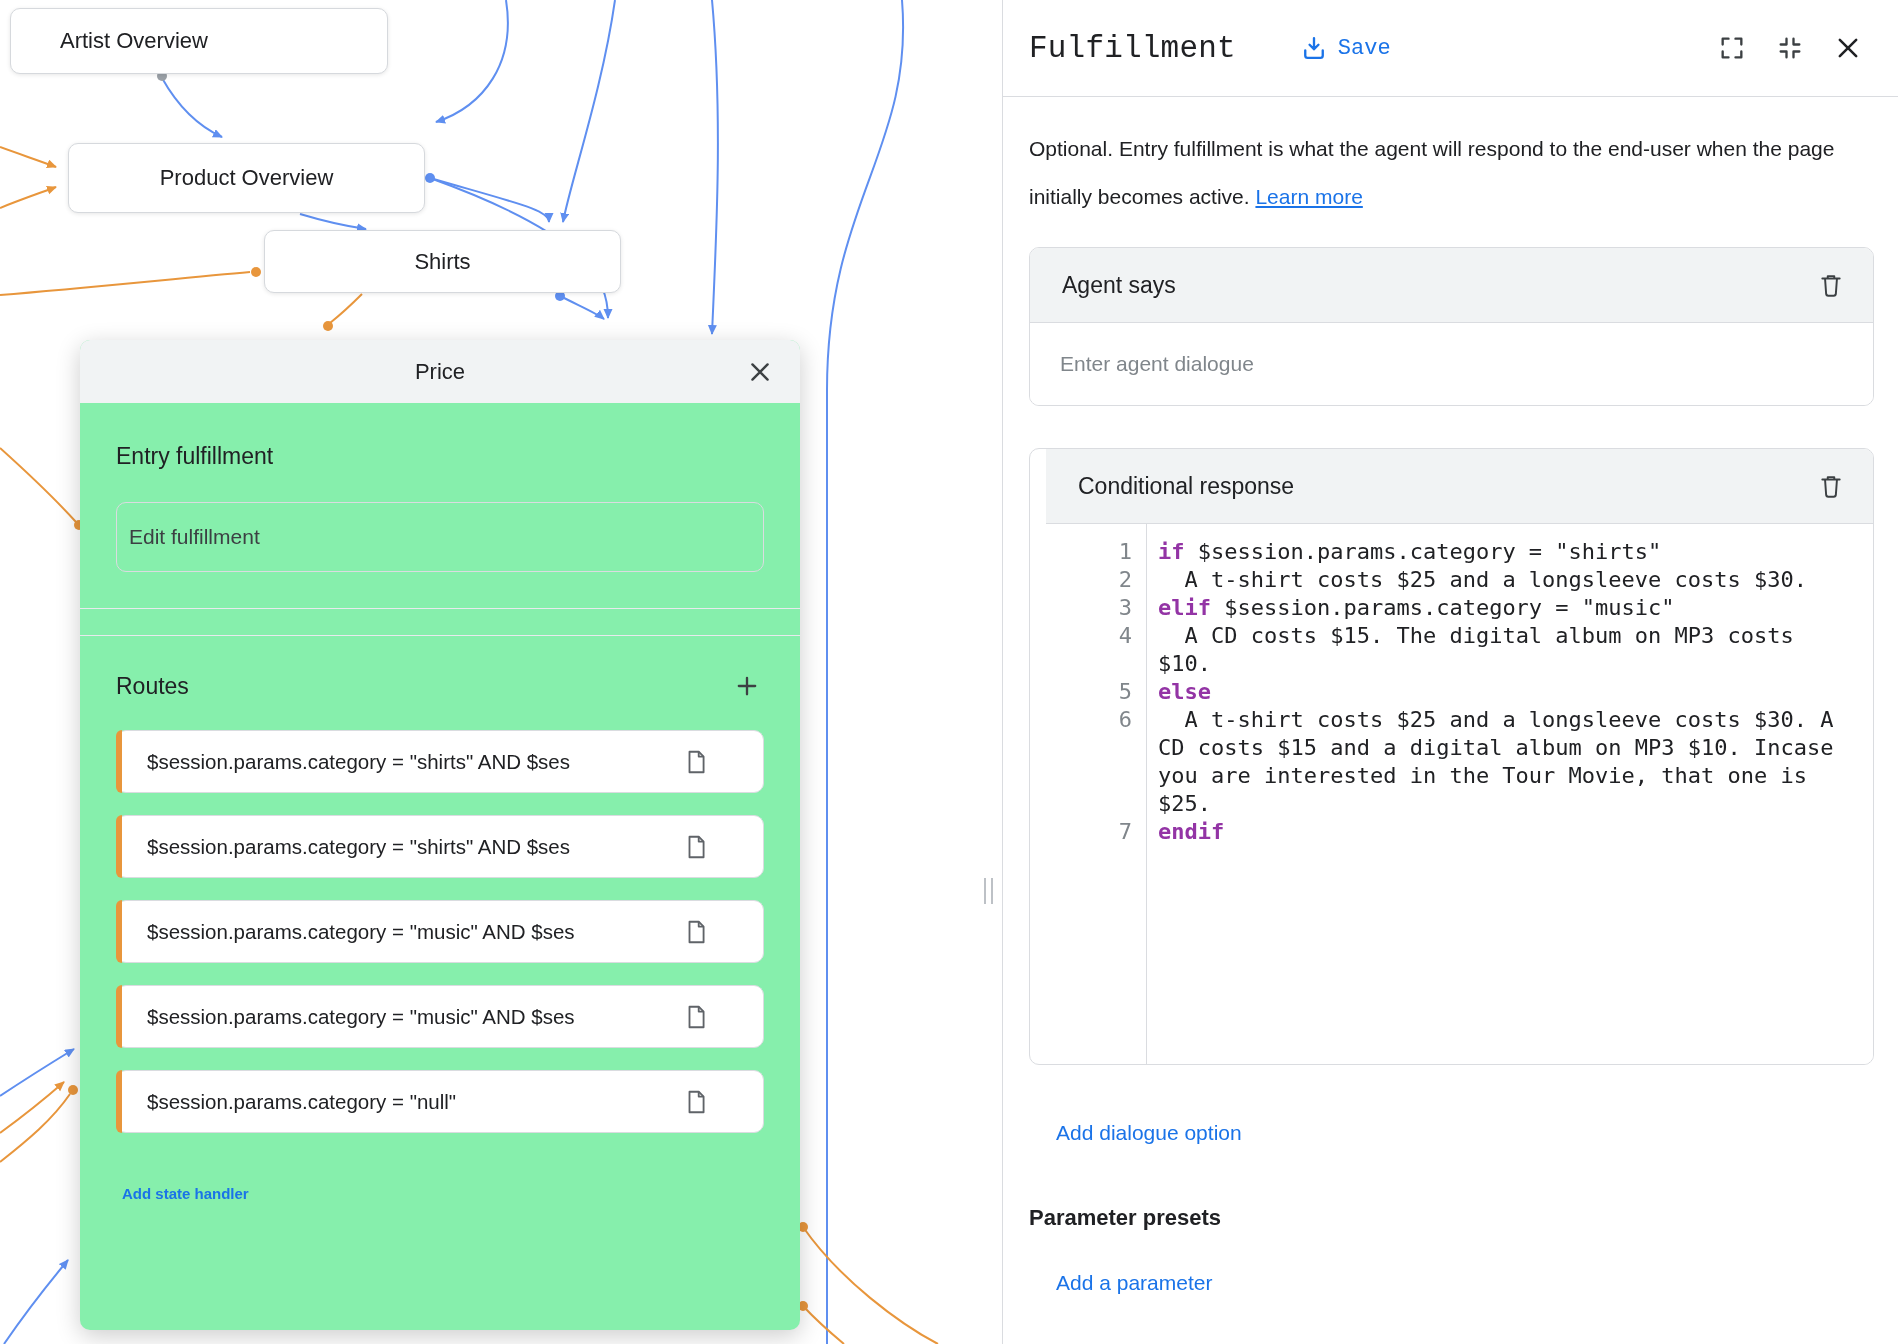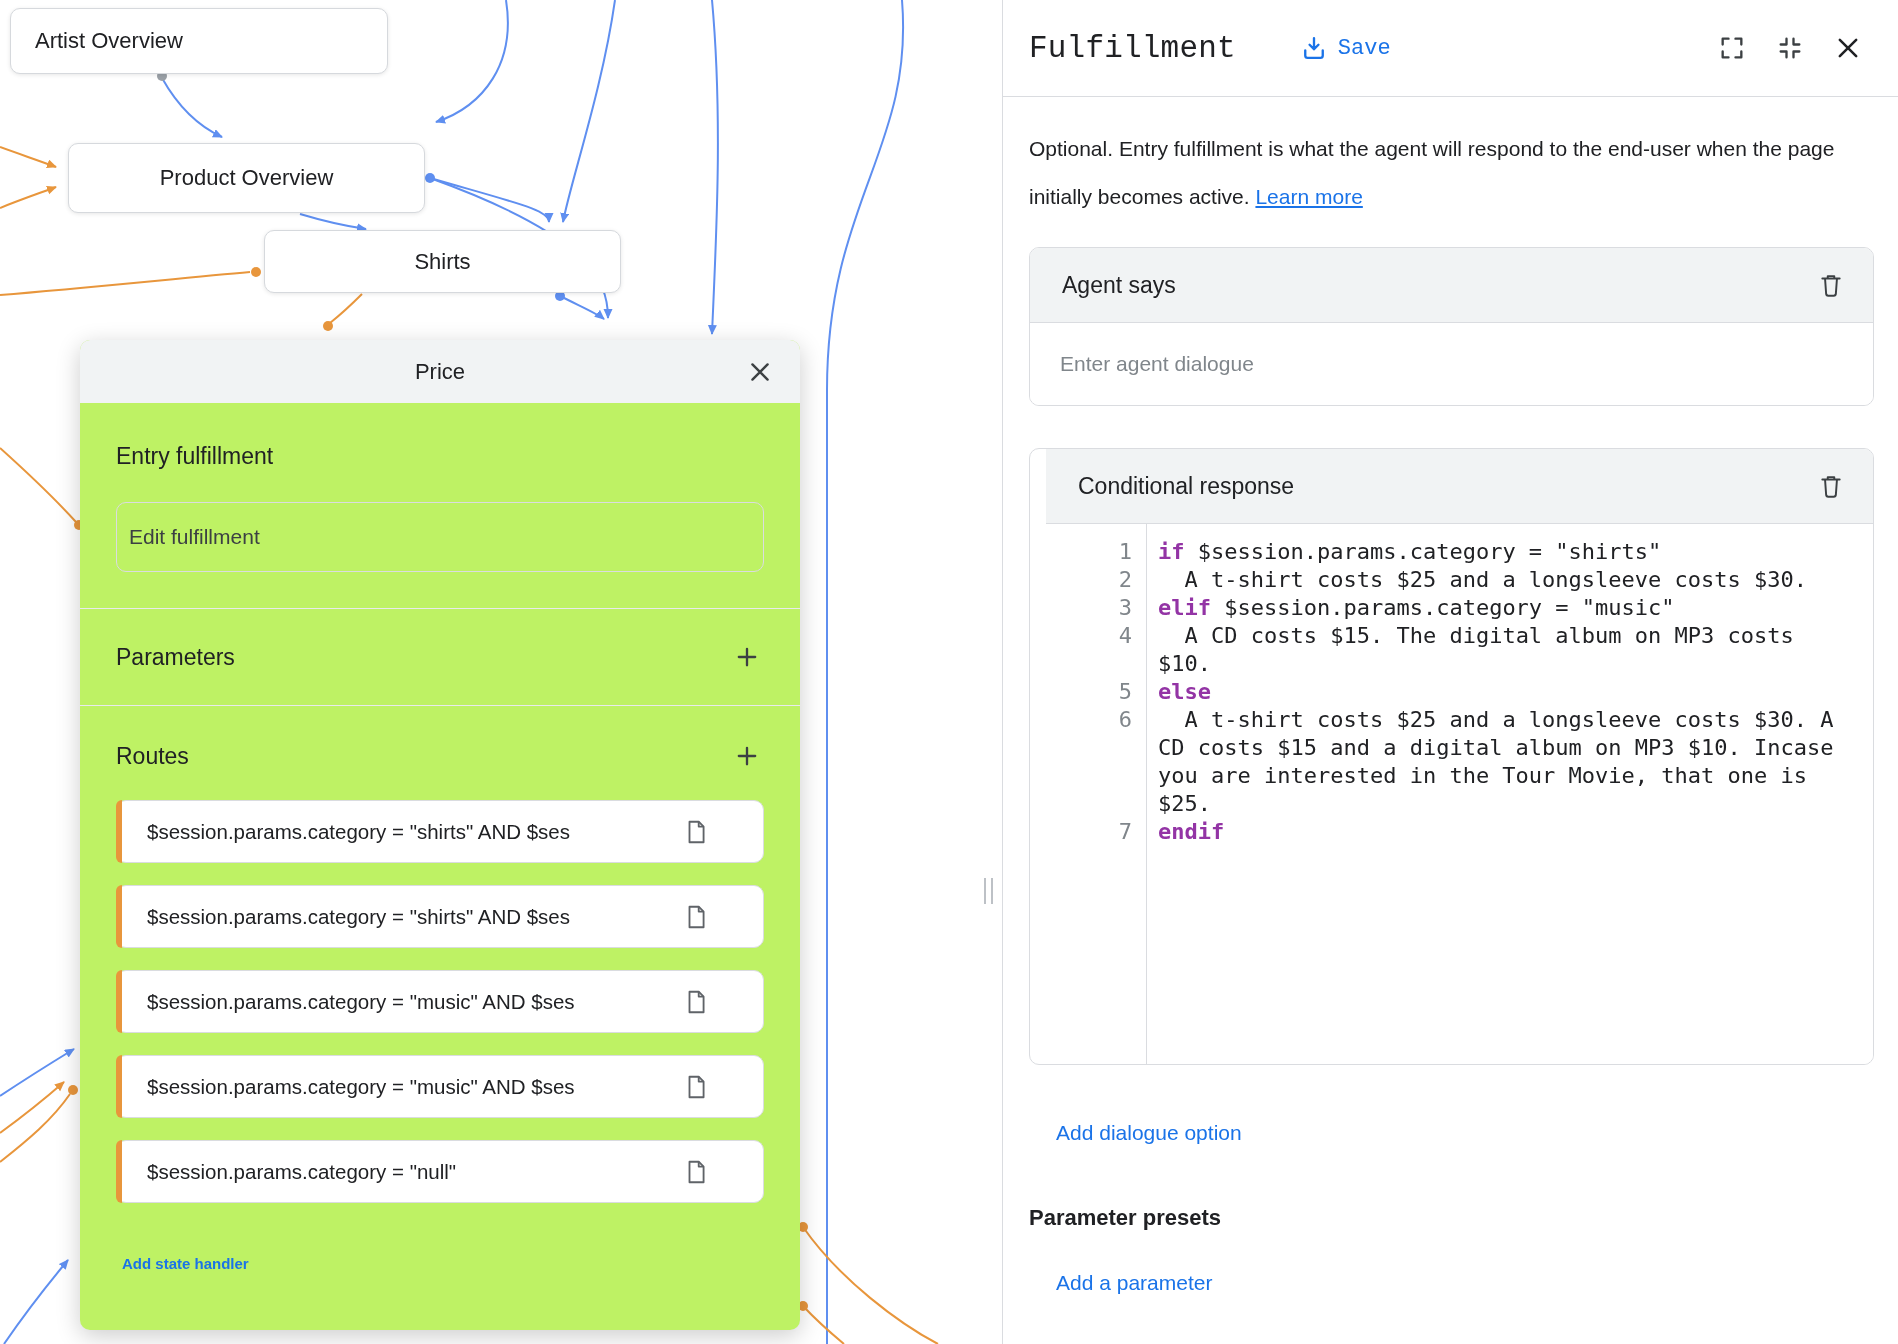--- a/index.html
+++ b/index.html
@@ -5,26 +5,26 @@
   * { margin:0; padding:0; box-sizing:border-box; }
   html,body { width:1898px; height:1344px; overflow:hidden; background:#fff;
               font-family:"Liberation Sans", sans-serif; color:#202124; }
 
   
   .canvas { position:absolute; left:0; top:0; width:1002px; height:1344px; background:#fff; }
   .edges  { position:absolute; left:0; top:0; z-index:1; }
   .node { position:absolute; background:#fff; border:1px solid #d6d9dd; border-radius:10px;
           box-shadow:0 1px 4px rgba(0,0,0,.10); display:flex; align-items:center;
           font-size:22px; font-weight:500; color:#202124; z-index:2; cursor:pointer; }
-  #node-artist  { left:10px;  top:8px;   width:378px; height:66px; padding-left:24px; }
+  #node-artist  { left:10px;  top:8px;   width:378px; height:66px; padding-left:49px; }
   #node-product { left:68px;  top:143px; width:357px; height:70px; justify-content:center; }
   #node-shirts  { left:264px; top:230px; width:357px; height:63px; justify-content:center; }
 
   .price-card { position:absolute; left:80px; top:340px; width:720px; height:990px;
-                background:#bef264; border-radius:10px; box-shadow:0 6px 24px rgba(0,0,0,.20); z-index:3; }
+                background:#86efac; border-radius:10px; box-shadow:0 6px 24px rgba(0,0,0,.20); z-index:3; }
   .pc-header { height:63px; background:#f1f3f4; border-radius:10px 10px 0 0; position:relative;
                display:flex; align-items:center; justify-content:center; font-size:22px; font-weight:500; }
   .pc-close { position:absolute; right:24px; top:50%; transform:translateY(-50%);
               background:none; border:none; cursor:pointer; width:32px; height:32px;
               display:flex; align-items:center; justify-content:center; }
   .pc-body { padding:0 36px; }
   .pc-h { font-size:23px; font-weight:400; color:#202124; }
   .entry-h { margin-top:40px; }
   .edit-box { margin-top:32px; height:70px; border:1px solid #dadce0; border-radius:10px;
               display:flex; align-items:center; padding-left:12px; font-size:21px; color:#3c4043; cursor:pointer; }
@@ -167,28 +167,20 @@
       </button>
     </div>
     <div class="pc-body">
       <div class="pc-h entry-h">Entry fulfillment</div>
       <div class="edit-box">
         <span>Edit fulfillment</span>
       </div>
 
       <div class="pc-hr"></div>
 
-      <div class="pc-row params">
-        <span class="pc-h">Parameters</span>
-        <button class="plus-btn">
-          <svg class="glyph" width="28" height="28" viewBox="0 0 24 24">
-            <path d="M12 5v14M5 12h14" stroke="#3c4043" stroke-width="2" stroke-linecap="round"></path>
-          </svg>
-        </button>
-      </div>
 
       <div class="pc-hr second"></div>
 
       <div class="pc-row routes">
         <span class="pc-h">Routes</span>
         <button class="plus-btn">
           <svg class="glyph" width="28" height="28" viewBox="0 0 24 24">
             <path d="M12 5v14M5 12h14" stroke="#3c4043" stroke-width="2" stroke-linecap="round"></path>
           </svg>
         </button>

